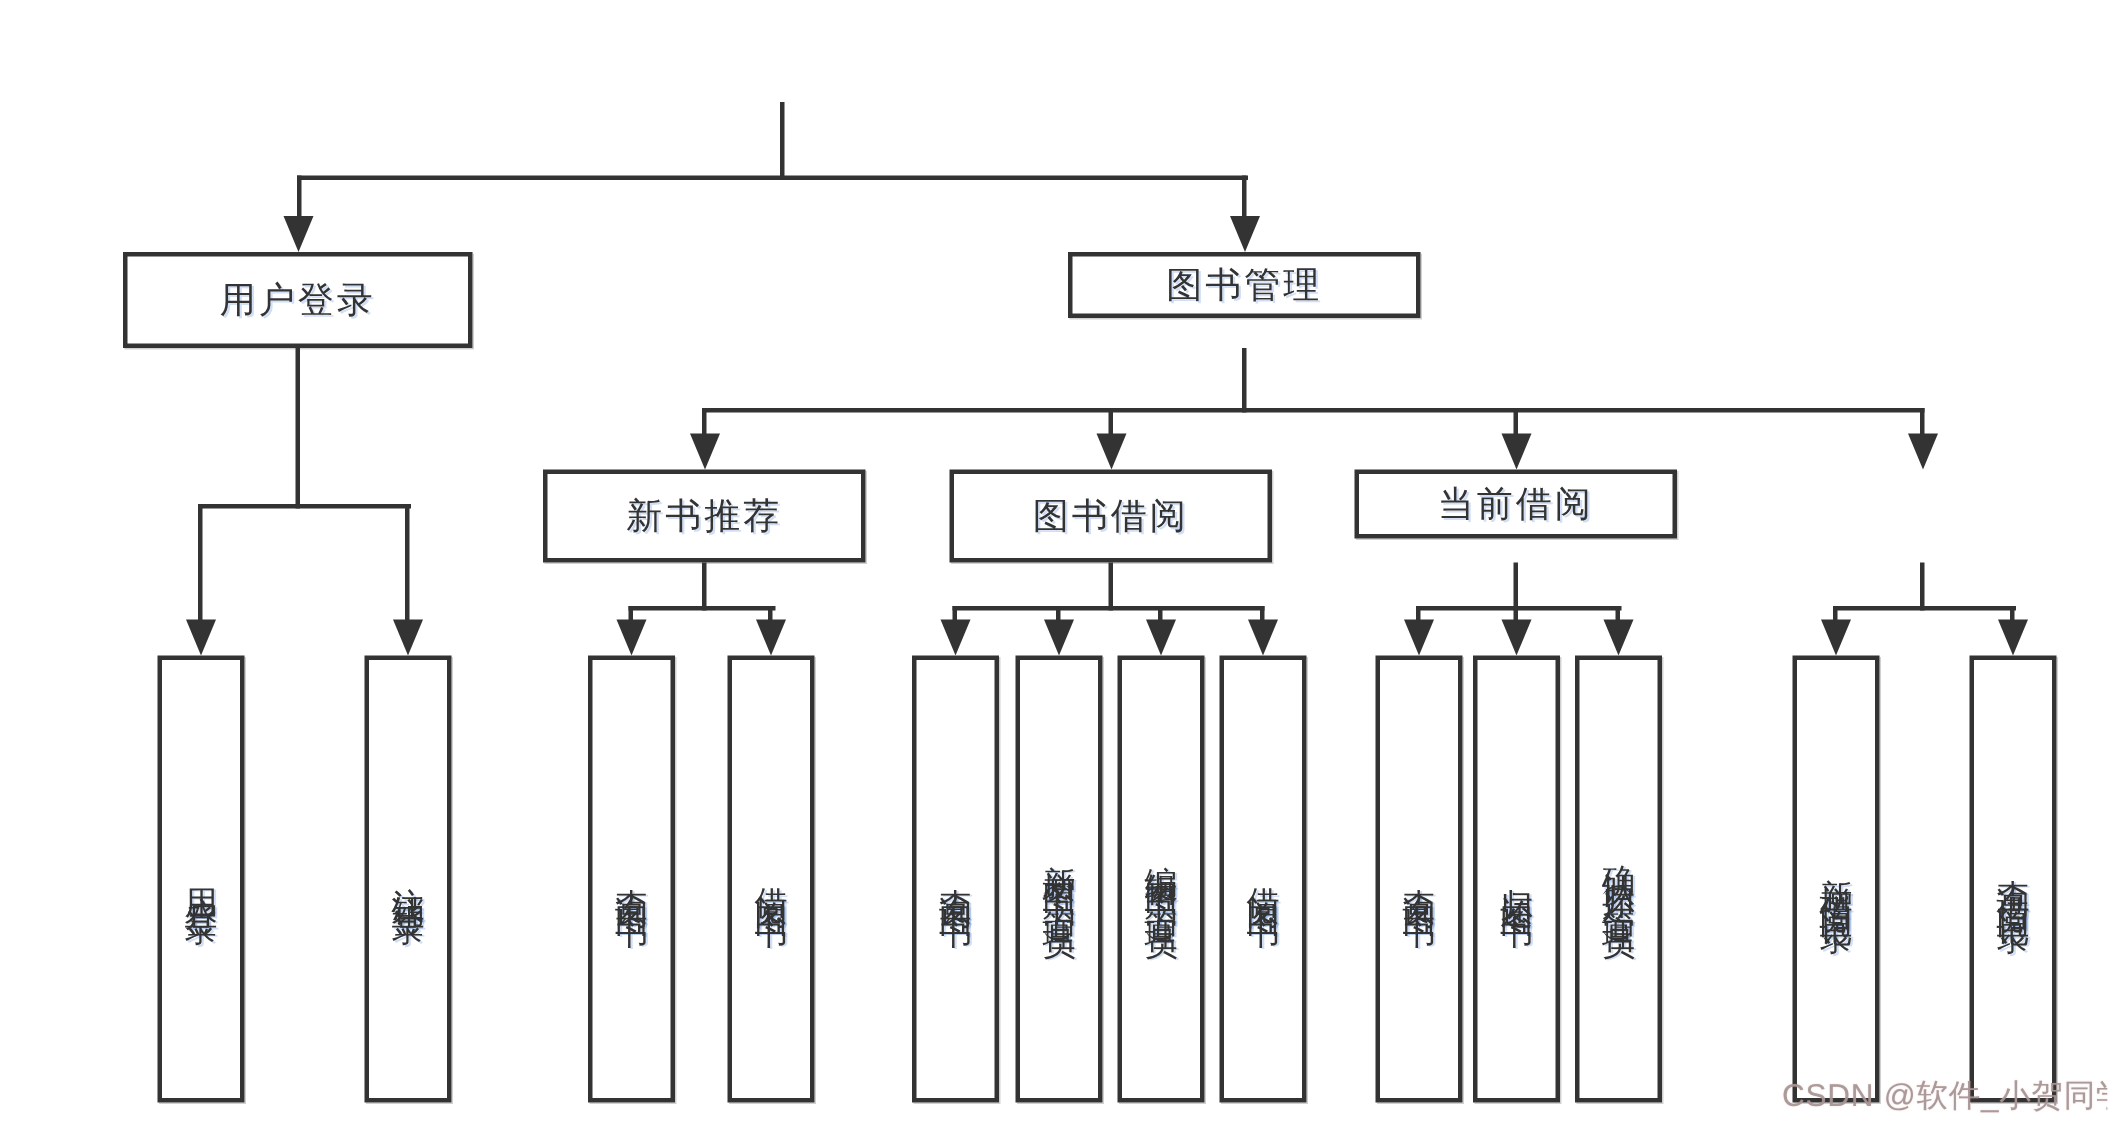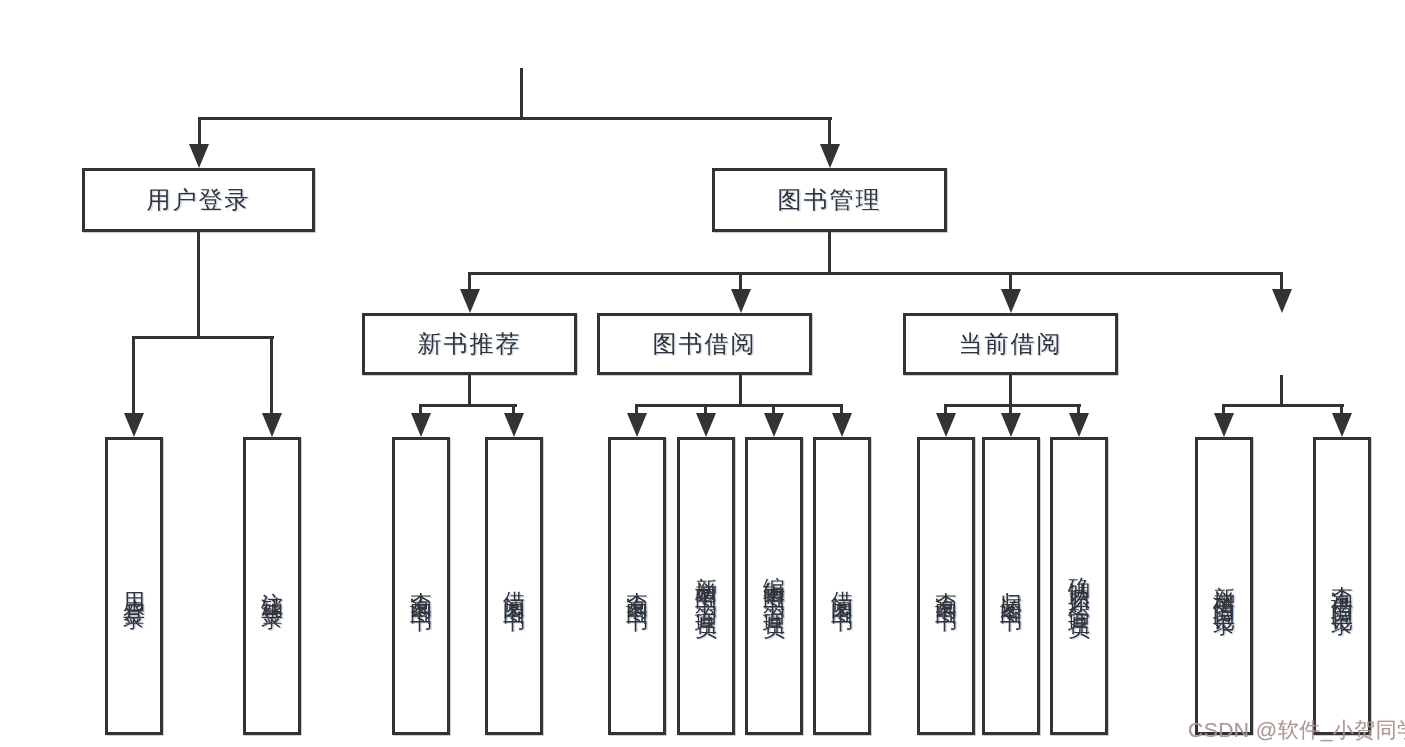--- a/index.html
+++ b/index.html
@@ -33,25 +33,25 @@
     white-space:nowrap;
   }
 </style>
 </head>
 <body>
 
 <div class="canvas">
 
 
   <div class="box" style="left:82px;top:168px;width:233px;height:64px;">用户登录</div>
-  <div class="box" style="left:712px;top:168px;width:235px;height:64px;">图书管理</div>
+  <div class="box" style="left:712px;top:168px;width:235px;height:44px;">图书管理</div>
 
   <div class="box" style="left:362px;top:313px;width:215px;height:62px;">新书推荐</div>
-  <div class="box" style="left:597px;top:313px;width:215px;height:62px;">图书借阅</div>
-  <div class="box" style="left:903px;top:313px;width:215px;height:62px;">当前借阅</div>
+  <div class="box" style="left:633px;top:313px;width:215px;height:62px;">图书借阅</div>
+  <div class="box" style="left:903px;top:313px;width:215px;height:46px;">当前借阅</div>
 
   <div class="box tall" style="left:105px;top:437px;width:58px;height:298px;">用户登录</div>
   <div class="box tall" style="left:243px;top:437px;width:58px;height:298px;">注销登录</div>
 
   <div class="box tall" style="left:392px;top:437px;width:58px;height:298px;">查询图书</div>
   <div class="box tall" style="left:485px;top:437px;width:58px;height:298px;">借阅图书</div>
 
   <div class="box tall" style="left:608px;top:437px;width:58px;height:298px;">查询图书</div>
   <div class="box tall" style="left:677px;top:437px;width:58px;height:298px;">新增图书（管理员）</div>
   <div class="box tall" style="left:745px;top:437px;width:58px;height:298px;">编辑图书（管理员）</div>

